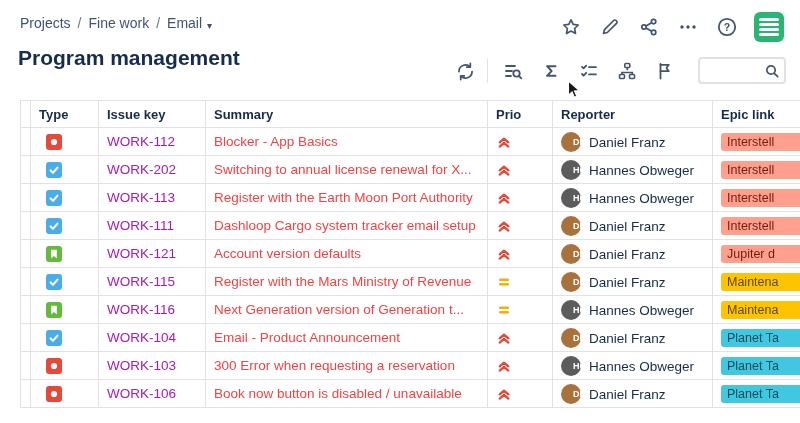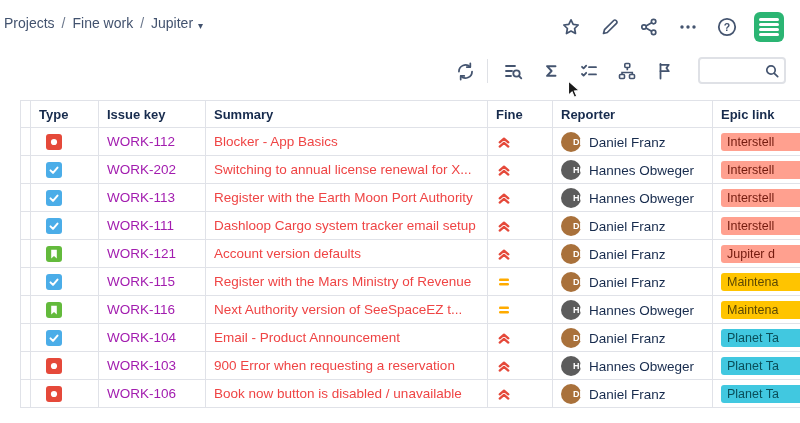--- a/index.html
+++ b/index.html
@@ -2,21 +2,21 @@
 <html><head>
 <meta charset="utf-8">
 <style>
   * { margin:0; padding:0; box-sizing:border-box; }
   html,body { background:#f4f5f7; }
   .app {
     position:relative; width:800px; height:423px; background:#fff;
     font-family:"Liberation Sans", sans-serif; color:#172B4D; overflow:hidden;
   }
   
-  .breadcrumb { position:absolute; top:15px; left:4px; display:flex; align-items:flex-end; gap:7px; font-size:14px; color:#42526E; }
+  .breadcrumb { position:absolute; top:15px; left:20px; display:flex; align-items:flex-end; gap:7px; font-size:14px; color:#42526E; }
   .crumb { cursor:pointer; }
   .crumb-sep { color:#6B778C; }
   .chev { font-size:10px; color:#42526E; margin-left:-2px; }
   
   .top-actions { position:absolute; top:12px; right:16px; display:flex; align-items:center; gap:15px; }
   .ticonbtn { width:24px; height:24px; display:flex; align-items:center; justify-content:center; cursor:pointer; }
   .logo { width:30px; height:30px; background:#2BB573; border-radius:6px; display:flex; flex-direction:column; justify-content:center; gap:2px; padding:5px; cursor:pointer; }
   .logo span { display:block; height:3px; background:#fff; border-radius:2px; }
   
   .page-title { position:absolute; top:46px; left:18px; font-size:21px; font-weight:700; color:#172B4D; }
@@ -51,21 +51,21 @@
 </head>
 <body>
 
 <div class="app">
 
   <div class="breadcrumb">
     <span class="crumb">Projects</span>
     <span class="crumb-sep">/</span>
     <span class="crumb">Fine work</span>
     <span class="crumb-sep">/</span>
-    <span class="crumb">Jupiter</span>
+    <span class="crumb">Email</span>
     <span class="chev">▾</span>
   </div>
 
   <div class="top-actions">
     <span class="ticonbtn">
       <svg width="20" height="20" viewBox="0 0 20 20" fill="none" stroke="#44546F" stroke-width="1.7" stroke-linejoin="round">
           <path d="M10 2.8l2.2 4.5 5 .7-3.6 3.5.9 5-4.5-2.4-4.5 2.4.9-5L2.8 8l5-.7z"></path>
         </svg>
     </span>
     <span class="ticonbtn">
@@ -95,20 +95,21 @@
         </svg>
     </span>
     <span class="logo">
       <span></span>
         <span></span>
         <span></span>
         <span></span>
     </span>
   </div>
 
+  <div class="page-title">Program management</div>
 
   <span class="refresh-btn">
     <svg width="21" height="21" viewBox="0 0 24 24" fill="none" stroke="#44546F" stroke-width="2" stroke-linecap="round" stroke-linejoin="round">
         <path d="M4.5 12a7.5 7.5 0 0 1 12.8-5.3"></path>
         <path d="M17.5 2.8v4.1h-4.1"></path>
         <path d="M19.5 12a7.5 7.5 0 0 1-12.8 5.3"></path>
         <path d="M6.5 21.2v-4.1h4.1"></path>
       </svg>
   </span>
   <div class="tool-divider"></div>
@@ -176,21 +177,21 @@
           <col class="c4">
           <col class="c5">
           <col class="c6">
       </colgroup>
       <thead>
         <tr>
           <th class="gutter"></th>
           <th>Type</th>
           <th>Issue key</th>
           <th>Summary</th>
-          <th>Fine</th>
+          <th>Prio</th>
           <th>Reporter</th>
           <th>Epic link</th>
         </tr>
       </thead>
       <tbody id="rows-body">
           <tr>
             <td class="gutter"></td>
             <td class="c-type"><span><svg width="16" height="16" viewBox="0 0 16 16">
                   <rect width="16" height="16" rx="3" fill="#E5493A"></rect>
                   <circle cx="8" cy="8" r="3.1" fill="#fff"></circle>
@@ -279,21 +280,21 @@
             <td class="c-rep"><span class="avatar" style="background:#A9713B">DF</span><span class="rep-name">Daniel Franz</span></td>
             <td class="c-epic"><span class="tag" style="background:#FFC400;color:#5C4803">Maintena</span></td>
           </tr>
           <tr>
             <td class="gutter"></td>
             <td class="c-type"><span><svg width="16" height="16" viewBox="0 0 16 16">
                   <rect width="16" height="16" rx="3" fill="#63BA3C"></rect>
                   <path d="M5.2 3.8h5.6v8.6L8 9.9l-2.8 2.5Z" fill="#fff"></path>
                 </svg></span></td>
             <td class="c-key">WORK-116</td>
-            <td class="c-sum">Next Authority version of SeeSpaceEZ t...</td>
+            <td class="c-sum">Next Generation version of Generation t...</td>
             <td class="c-prio"><span><svg width="14" height="14" viewBox="0 0 14 14">
                   <rect x="2" y="3.6" width="10" height="2.5" rx="1.2" fill="#FFAB00"></rect>
                   <rect x="2" y="8" width="10" height="2.5" rx="1.2" fill="#FFAB00"></rect>
                 </svg></span></td>
             <td class="c-rep"><span class="avatar" style="background:#5C5C5C">HO</span><span class="rep-name">Hannes Obweger</span></td>
             <td class="c-epic"><span class="tag" style="background:#FFC400;color:#5C4803">Maintena</span></td>
           </tr>
           <tr>
             <td class="gutter"></td>
             <td class="c-type"><span><svg width="16" height="16" viewBox="0 0 16 16">
@@ -309,21 +310,21 @@
             <td class="c-rep"><span class="avatar" style="background:#A9713B">DF</span><span class="rep-name">Daniel Franz</span></td>
             <td class="c-epic"><span class="tag" style="background:#41C8E0;color:#0A4E59">Planet Ta</span></td>
           </tr>
           <tr>
             <td class="gutter"></td>
             <td class="c-type"><span><svg width="16" height="16" viewBox="0 0 16 16">
                   <rect width="16" height="16" rx="3" fill="#E5493A"></rect>
                   <circle cx="8" cy="8" r="3.1" fill="#fff"></circle>
                 </svg></span></td>
             <td class="c-key">WORK-103</td>
-            <td class="c-sum">900 Error when requesting a reservation</td>
+            <td class="c-sum">300 Error when requesting a reservation</td>
             <td class="c-prio"><span><svg width="14" height="14" viewBox="0 0 14 14" fill="none" stroke="#E5493A" stroke-width="2.3" stroke-linecap="round" stroke-linejoin="round">
                   <path d="M2.7 7.3 L7 3.6 L11.3 7.3"></path>
                   <path d="M2.7 11.6 L7 7.9 L11.3 11.6"></path>
                 </svg></span></td>
             <td class="c-rep"><span class="avatar" style="background:#5C5C5C">HO</span><span class="rep-name">Hannes Obweger</span></td>
             <td class="c-epic"><span class="tag" style="background:#41C8E0;color:#0A4E59">Planet Ta</span></td>
           </tr>
           <tr>
             <td class="gutter"></td>
             <td class="c-type"><span><svg width="16" height="16" viewBox="0 0 16 16">

